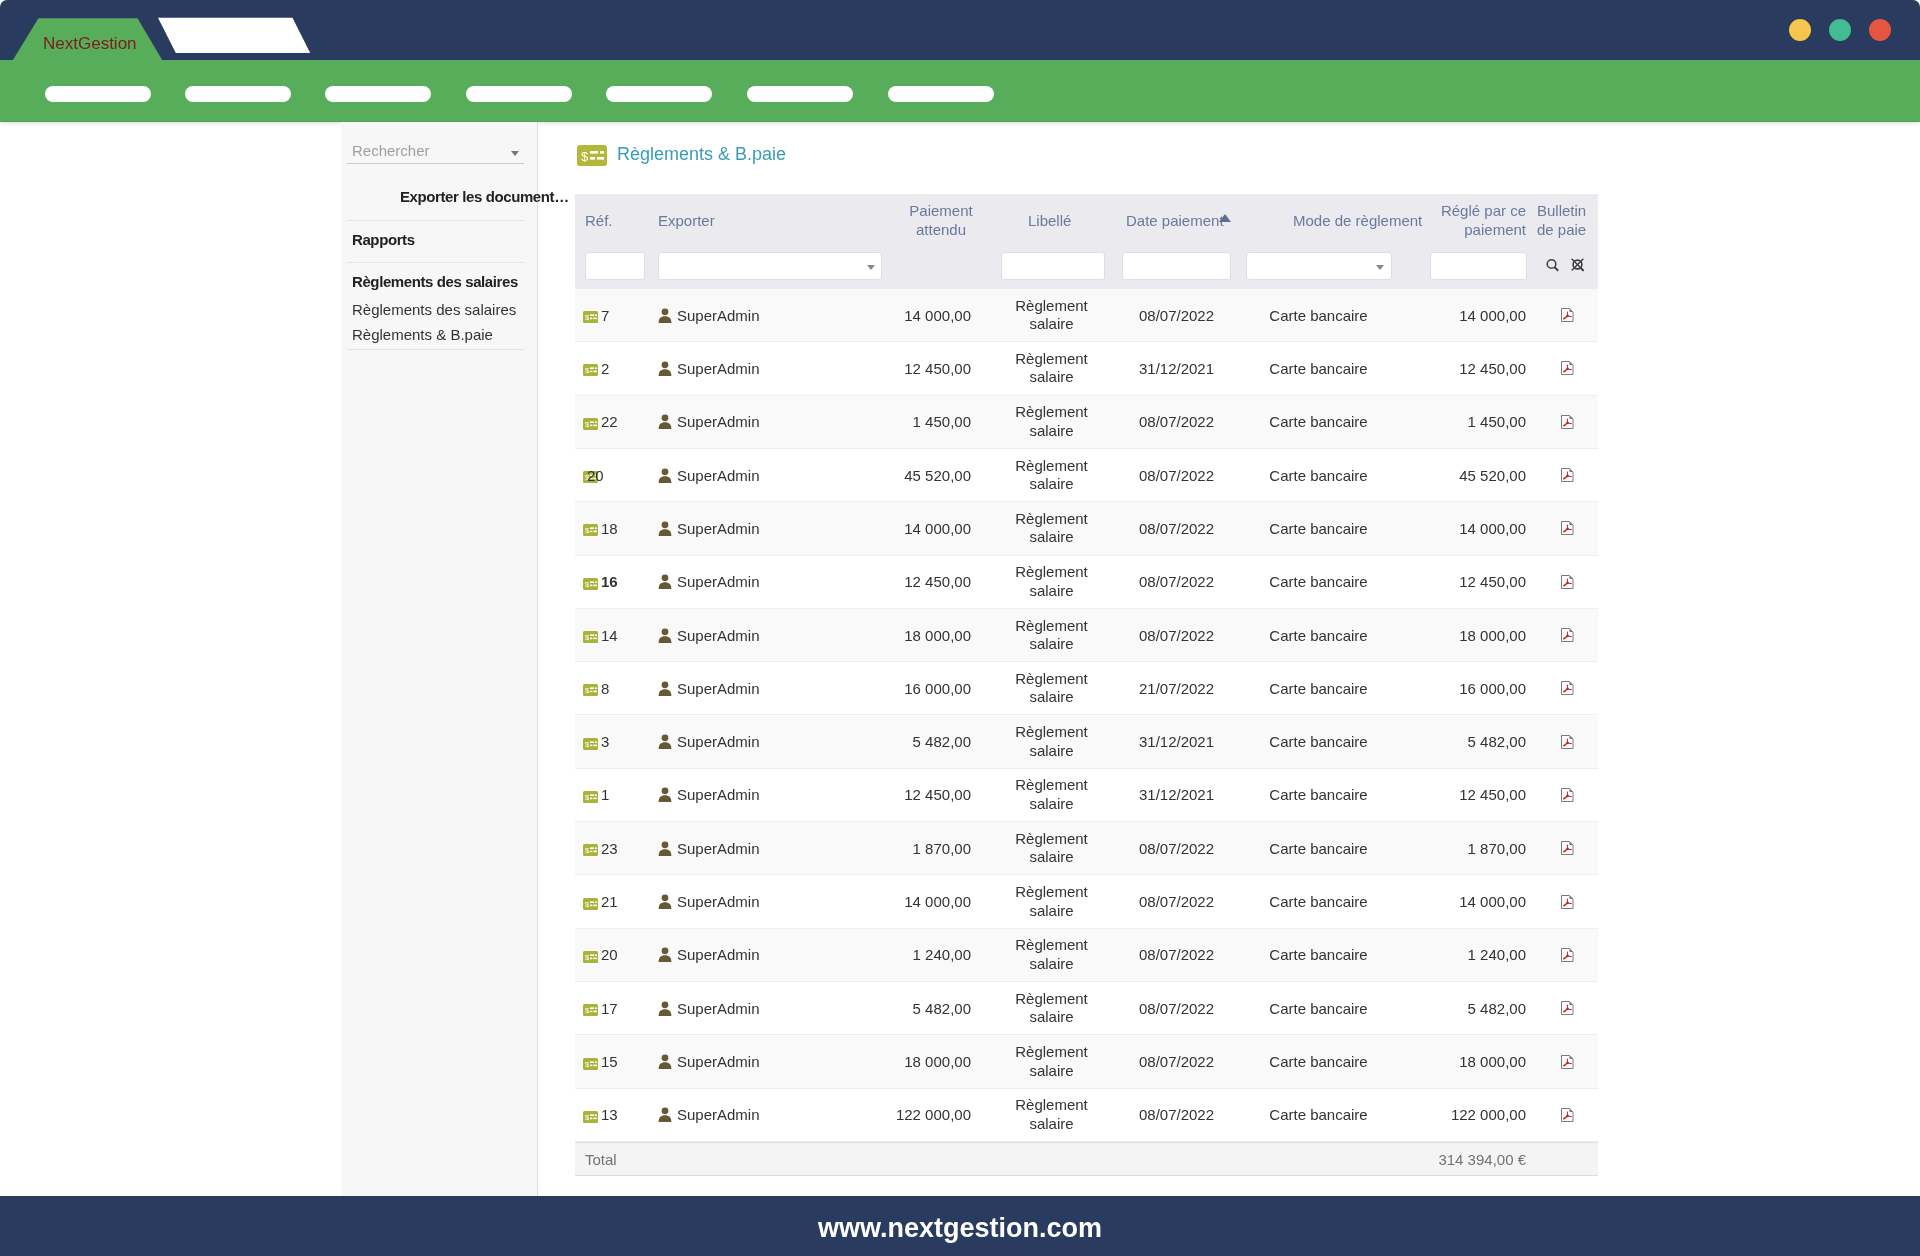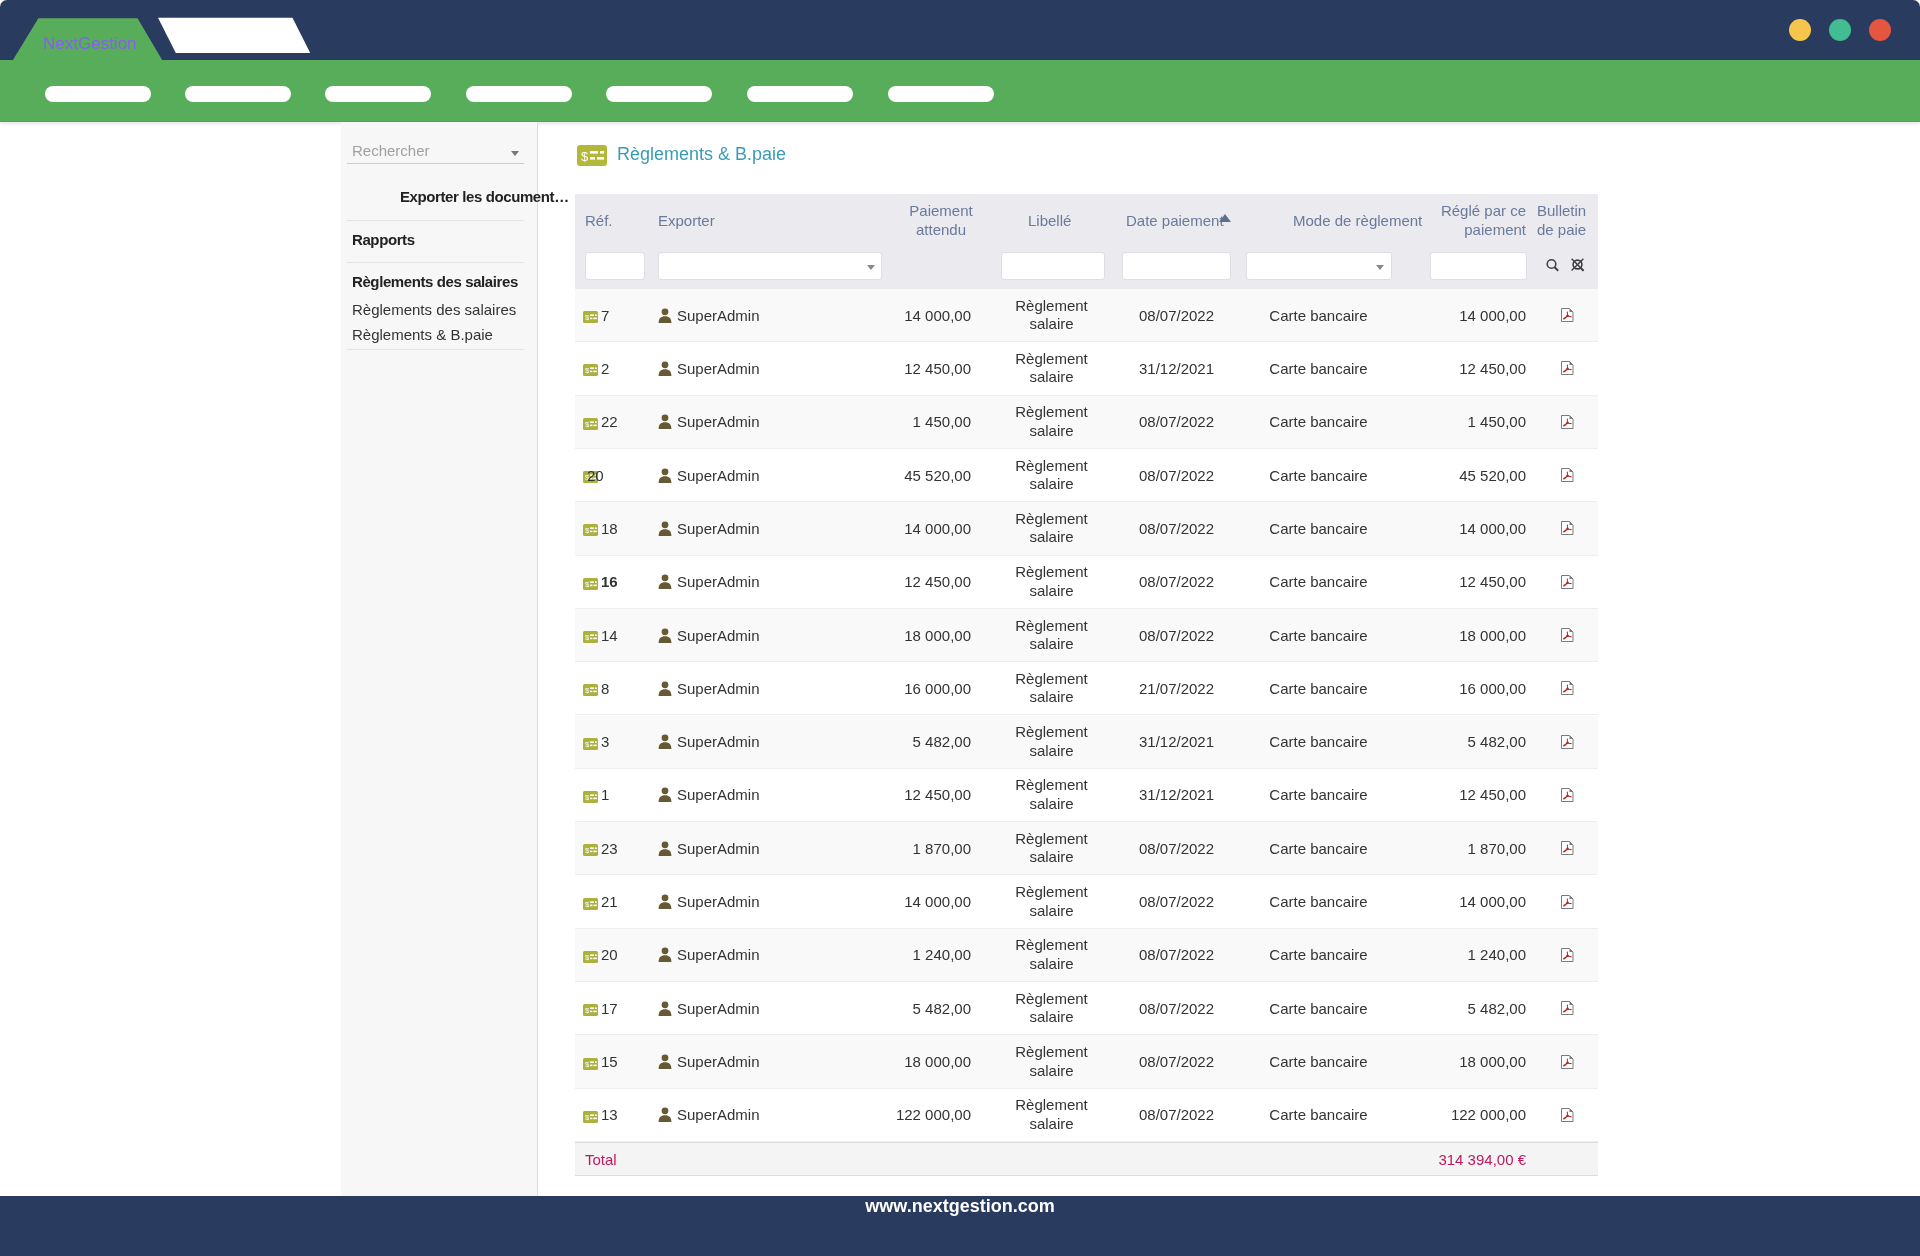--- a/index.html
+++ b/index.html
@@ -3,21 +3,21 @@
 <meta charset="utf-8">
 <style>
   * { margin:0; padding:0; box-sizing:border-box; }
   html,body { width:1920px; height:1256px; background:#ffffff; overflow:hidden;
     font-family:"Liberation Sans", sans-serif; }
   .abs { position:absolute; }
 
   #hdr { top:0; left:0; width:1920px; height:60px; background:#293b5e;
          border-radius:7px 7px 0 0; }
   #tab { top:0; left:0; }
-  #tabtxt { top:34px; left:43px; width:140px; color:#8b5cf6; font-size:17px; z-index:3; }
+  #tabtxt { top:34px; left:43px; width:140px; color:#7f1d1d; font-size:17px; z-index:3; }
   .circ { width:22px; height:22px; border-radius:50%; top:19px; }
 
   #gbar { top:60px; left:0; width:1920px; height:62px; background:#58ad5b; border-bottom:1px solid #54a356; box-shadow:0 2px 3px rgba(0,0,0,0.10); }
   .pill { position:absolute; top:26px; height:16px; width:106px; background:#fff; border-radius:8px; }
 
   #side { top:122px; left:341px; width:197px; height:1074px; background:#f7f7f7;
           border-right:1px solid #ddd; }
   .sep { position:absolute; left:6px; width:177px; border-top:1px solid #e4e4e4; }
   #side .txt { position:absolute; left:11px; font-size:15px; color:#333; white-space:nowrap; }
   #side .bold { font-weight:bold; color:#222; letter-spacing:-0.4px; }
@@ -31,25 +31,25 @@
   .fin { position:absolute; top:58px; height:28px; background:#fff; border:1px solid #dddde3; border-radius:3px; }
   .caret { position:absolute; width:0; height:0; border-left:4px solid transparent;
            border-right:4px solid transparent; border-top:5px solid #888; }
   .row { position:absolute; left:0; width:1023px; border-bottom:1px solid #eeeeee;
          font-size:15px; color:#333; background:#fff; }
   .odd { background:#f9f9f9; }
   .cell { position:absolute; top:0; height:100%; display:flex; align-items:center; white-space:nowrap; }
   .num { justify-content:flex-end; }
   .ctr { justify-content:center; text-align:center; }
   #totalrow { position:absolute; left:0; width:1023px; height:34px; background:#f4f4f4;
-              border-top:1px solid #ddd; border-bottom:1px solid #ddd; color:#be185d; font-size:15px; }
+              border-top:1px solid #ddd; border-bottom:1px solid #ddd; color:#737373; font-size:15px; }
 
   #foot { top:1196px; left:0; width:1920px; height:60px; background:#293b5e;
           color:#fff; text-align:center; }
-  #foot span { display:inline-block; font-size:18px; font-weight:700; letter-spacing:0; }
+  #foot span { display:inline-block; margin-top:17px; font-size:27px; font-weight:700; letter-spacing:0; }
 </style>
 </head>
 <body>
 
 <div class="abs" id="hdr"></div>
 <svg class="abs" id="tab" viewBox="0 0 340 60" width="340" height="60">
   <polygon points="12.8,60.2 38.4,18.3 137.5,18.3 162.3,60.2" fill="#58ad5b"></polygon>
   <polygon points="158,17.7 292.5,17.7 310.2,53 175.8,53" fill="#ffffff"></polygon>
 </svg>
 <div class="abs" id="tabtxt">NextGestion</div>

